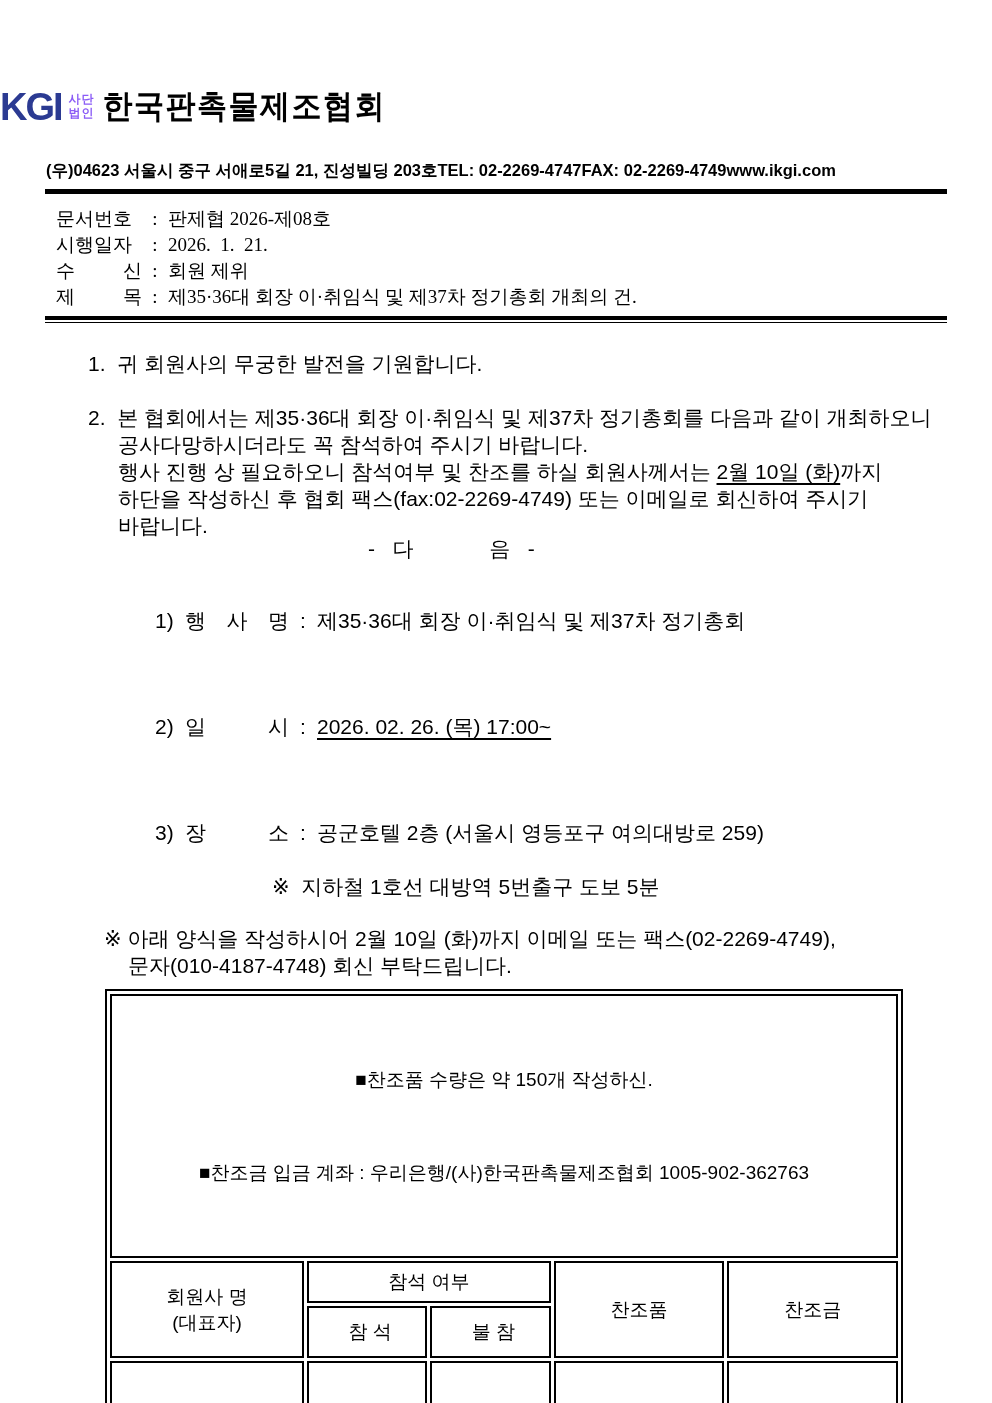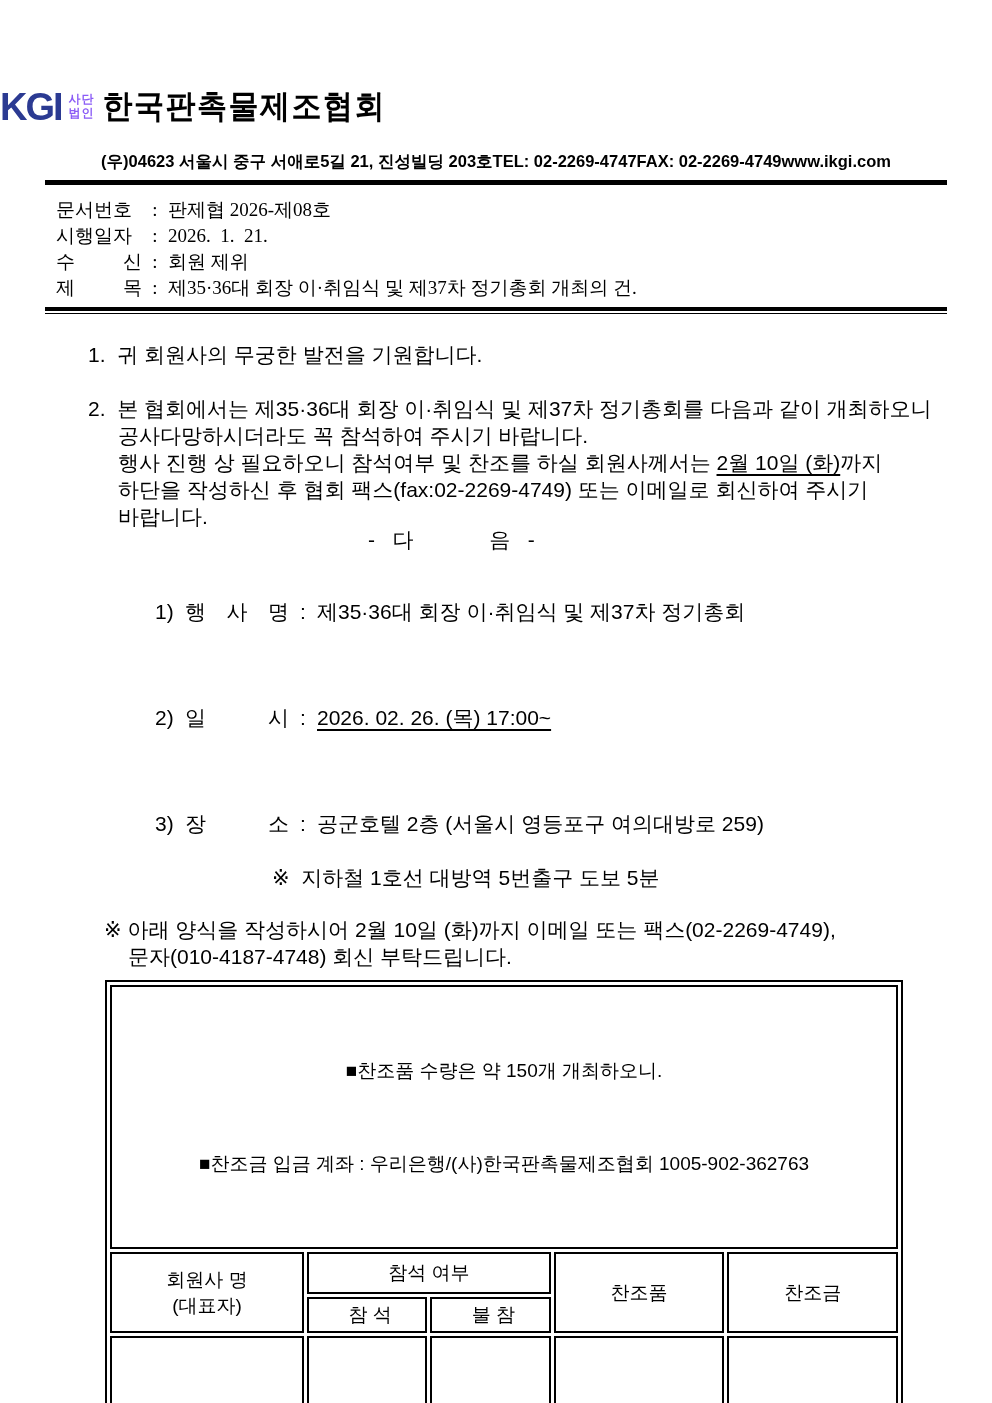--- a/index.html
+++ b/index.html
@@ -13,22 +13,22 @@
 
   
   .logo-row { display:flex; justify-content:flex-start; align-items:center; padding-top:86px; }
   .kgi { font-size:38px; font-weight:bold; color:#2b3a92; letter-spacing:-2px; line-height:1; }
   .corp-type { display:inline-flex; flex-direction:column; margin:0 8px 0 7px;
                font-size:12px; font-weight:bold; color:#8b5cf6; line-height:1.1; letter-spacing:1px; }
   .org-name { font-size:30px; font-weight:bold; letter-spacing:1.5px; color:#000;
               transform:scaleY(1.08); transform-origin:center; }
 
   
-  .addr-row { display:flex; justify-content:center; align-items:baseline;
-              margin:24px 46px 0 46px; font-size:16.5px; font-weight:bold; white-space:pre; }
+  .addr-row { display:flex; justify-content:flex-start; align-items:baseline;
+              margin:33px 46px 0 46px; font-size:16.5px; font-weight:bold; white-space:pre; }
   .rule-thick { margin:7px 45px 0 45px; height:5px; background:#000; }
 
   
   .doc-info { margin:12px 45px 0 56px; font-size:19px;font-family:Liberation Serif, serif; }
   .doc-row { line-height:26px; }
   .doc-label { display:inline-block; width:86px; text-align-last:justify; }
   .doc-colon { display:inline-block; width:26px; text-align:center; }
   .doc-value { white-space:pre; }
   .rule-double { margin:6px 45px 0 45px; }
   .rule-double .a { height:4px; background:#000; }
@@ -44,21 +44,21 @@
   .item-label { display:inline-block; width:104px; text-align-last:justify; }
   .item-colon { display:inline-block; width:28px; text-align:center; }
 
   
   table.reply { margin:10px 0 0 105px; width:798px;
                 border-collapse:separate; border-spacing:3px; border:2px solid #000; }
   table.reply td { border:2px solid #000; text-align:center; vertical-align:middle; font-size:19px; }
   td.notes { text-align:left; padding:6px 10px; line-height:31px; font-size:18px; white-space:pre; }
   td.hdr { font-size:20px; }
   .h-att { height:42px; }
-  .h-sub { height:36px;padding-left:6px; }
+  .h-sub { height:52px;padding-left:6px; }
   .h-empty { height:72px; }
 </style>
 </head>
 <body>
 
 <div class="page">
 
   <div class="logo-row">
     <span class="kgi">KGI</span>
     <span class="corp-type">
@@ -127,21 +127,21 @@
     <colgroup>
       <col style="width:25%">
         <col style="width:15.5%">
         <col style="width:15.5%">
         <col style="width:22%">
         <col style="width:22%">
     </colgroup>
     <tbody>
         <tr>
       <td class="notes" colspan="5">
-        <div>■찬조품 수량은 약 150개 개최하오니.</div>
+        <div>■찬조품 수량은 약 150개 작성하신.</div>
         <div>■찬조금 입금 계좌 : 우리은행/(사)한국판촉물제조협회 1005-902-362763</div>
       </td>
     </tr>
     <tr>
       <td class="hdr" rowspan="2">
         <div>회원사 명</div>
         <div>(대표자)</div>
       </td>
       <td class="hdr h-att" colspan="2">참석 여부</td>
       <td class="hdr" rowspan="2">찬조품</td>

